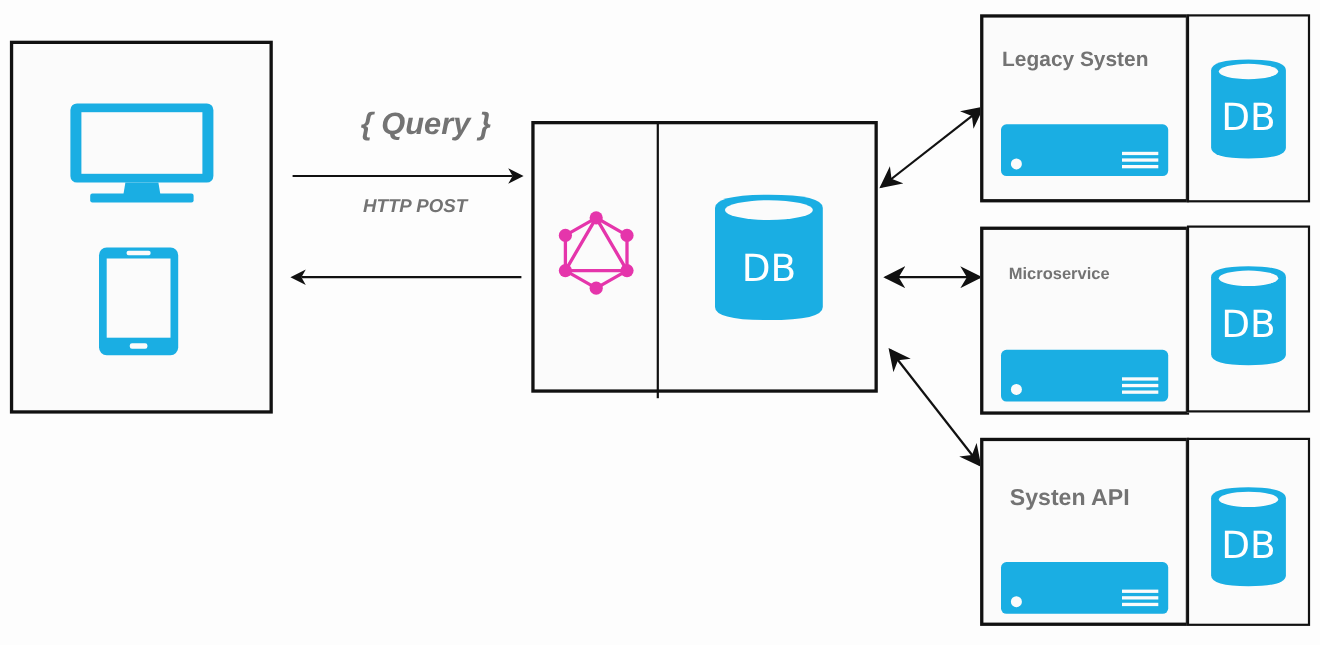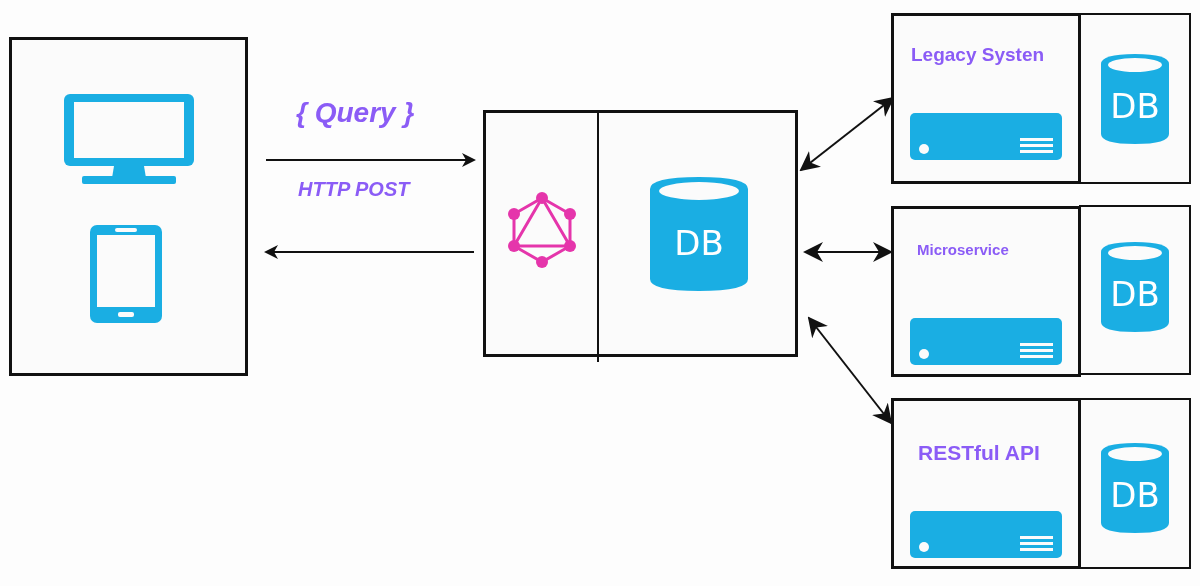--- a/index.html
+++ b/index.html
@@ -1,22 +1,22 @@
 <!DOCTYPE html>
 <html><head>
 <meta charset="utf-8">
 <style>
   html, body { margin:0; padding:0; }
   body { width:1200px; height:586px; background:#fdfdfd; position:relative; overflow:hidden;
          font-family:"Liberation Sans", sans-serif; }
   .box { position:absolute; border:3px solid #111; box-sizing:border-box; background:#fbfbfb; }
   .thin { border-width:2px; }
   svg { position:absolute; overflow:visible; }
-  .label { position:absolute; font-weight:bold; color:#8b5cf6; white-space:nowrap; }
-  .ital { font-style:italic; }
+  .label { position:absolute; font-weight:bold; color:#737373; white-space:nowrap; }
+  .ital { font-style:italic;margin-left:32px; }
   .dbtext { font-family:"DejaVu Sans", sans-serif; fill:#fff; font-size:34px; }
 </style>
 </head>
 <body>
 
 <div class="box" style="left:9px;top:37px;width:239px;height:339px;"></div>
 <svg style="left:62px;top:92px;" width="134" height="96" viewBox="0 0 134 96">
   <rect x="2" y="2" width="130" height="72" rx="6" fill="#1aaee3"></rect>
   <rect x="12" y="10" width="110" height="56" fill="#fbfbfb"></rect>
   <path d="M52 74 L82 74 L84 86 L50 86 Z" fill="#1aaee3"></path>
@@ -27,21 +27,21 @@
   <rect x="9" y="12" width="58" height="72" fill="#fbfbfb"></rect>
   <rect x="27" y="5" width="22" height="4" rx="2" fill="#fbfbfb"></rect>
   <rect x="30" y="89" width="16" height="5" rx="2" fill="#fbfbfb"></rect>
 </svg>
 
 <div class="label ital" style="left:296px;top:97px;font-size:28px;">{ Query }</div>
 <svg style="left:266px;top:152px;" width="212" height="16">
   <line x1="0" y1="8" x2="200" y2="8" stroke="#111" stroke-width="2"></line>
   <path d="M196 1 L210 8 L196 15 L200 8 Z" fill="#111"></path>
 </svg>
-<div class="label ital" style="left:298px;top:178px;font-size:20px;">HTTP POST</div>
+<div class="label ital" style="left:298px;top:178px;font-size:17px;">HTTP POST</div>
 <svg style="left:264px;top:244px;" width="212" height="16">
   <line x1="10" y1="8" x2="210" y2="8" stroke="#111" stroke-width="2"></line>
   <path d="M14 1 L0 8 L14 15 L10 8 Z" fill="#111"></path>
 </svg>
 
 <div class="box" style="left:483px;top:110px;width:315px;height:247px;"></div>
 <div style="position:absolute;left:597px;top:110px;width:2px;height:252px;background:#111;"></div>
 <svg style="left:507px;top:192px;" width="70" height="76" viewBox="0 0 70 76">
   <g stroke="#e535ab" stroke-width="3" fill="none">
     <polygon points="35,6 63,22 63,54 35,70 7,54 7,22"></polygon>
@@ -100,21 +100,21 @@
     <rect x="110" y="37" width="33" height="3" fill="#fbfbfb"></rect>
 </svg>
 <svg style="left:1099px;top:240px;" width="72" height="94" viewBox="0 0 72 94">
   <path d="M2 12 Q2 2 36 2 Q70 2 70 12 L70 82 Q70 92 36 92 Q2 92 2 82 Z" fill="#1aaee3"></path>
   <ellipse cx="36" cy="13" rx="27" ry="7" fill="#fbfbfb"></ellipse>
   <text class="dbtext" x="36" y="66" text-anchor="middle" font-size="30">DB</text>
 </svg>
 
 <div class="box" style="left:891px;top:398px;width:190px;height:171px;"></div>
 <div class="box thin" style="left:1079px;top:398px;width:112px;height:171px;"></div>
-<div class="label" style="left:918px;top:441px;font-size:21px;">RESTful API</div>
+<div class="label" style="left:918px;top:441px;font-size:21px;">Systen API</div>
 <svg style="left:910px;top:511px;" width="152" height="48" viewBox="0 0 152 48">
   <rect x="0" y="0" width="152" height="47" rx="5" fill="#1aaee3"></rect>
   <circle cx="14" cy="36" r="5" fill="#fbfbfb"></circle>
   <rect x="110" y="25" width="33" height="3" fill="#fbfbfb"></rect>
     <rect x="110" y="31" width="33" height="3" fill="#fbfbfb"></rect>
     <rect x="110" y="37" width="33" height="3" fill="#fbfbfb"></rect>
 </svg>
 <svg style="left:1099px;top:441px;" width="72" height="94" viewBox="0 0 72 94">
   <path d="M2 12 Q2 2 36 2 Q70 2 70 12 L70 82 Q70 92 36 92 Q2 92 2 82 Z" fill="#1aaee3"></path>
   <ellipse cx="36" cy="13" rx="27" ry="7" fill="#fbfbfb"></ellipse>

